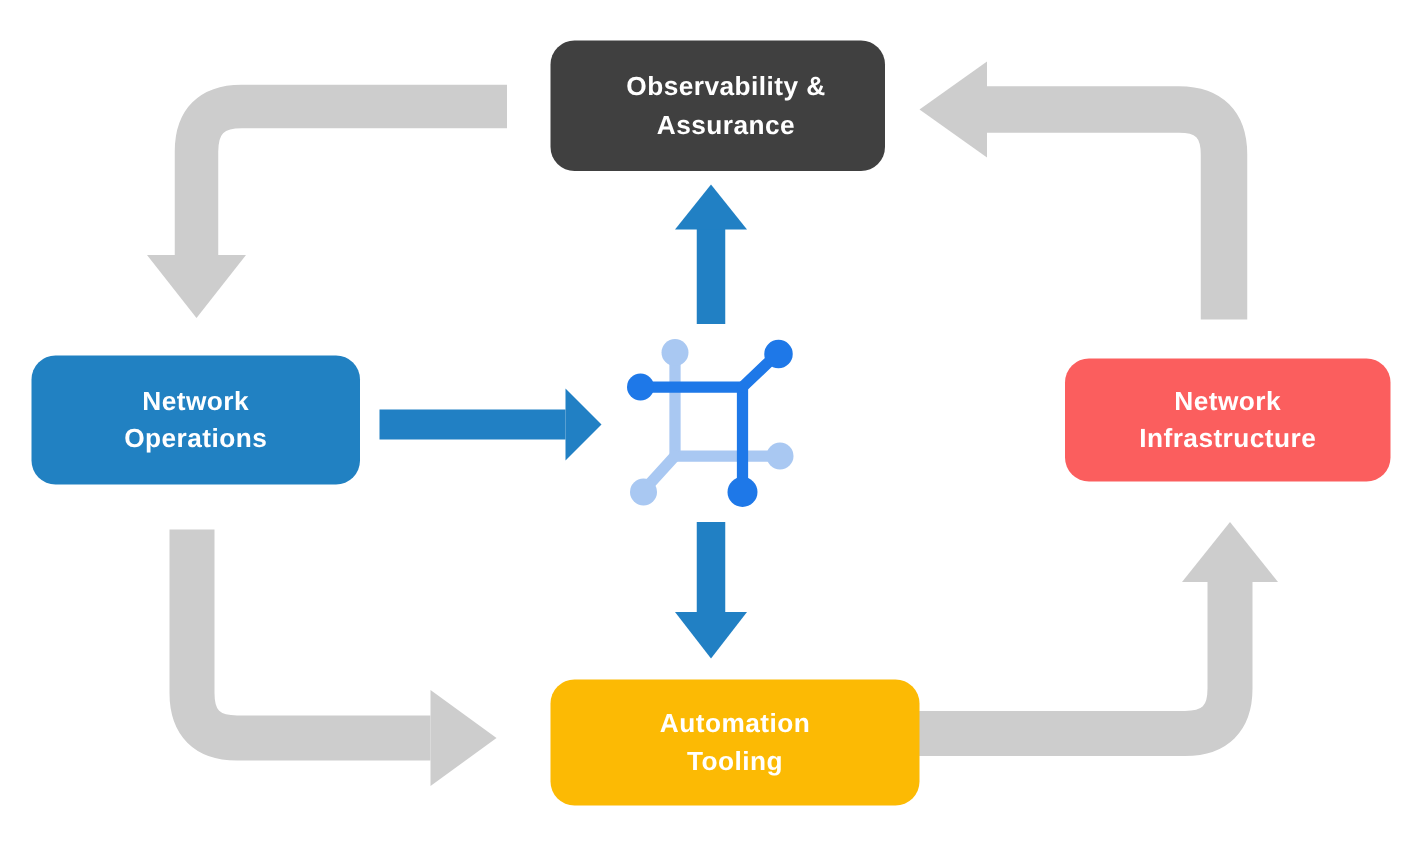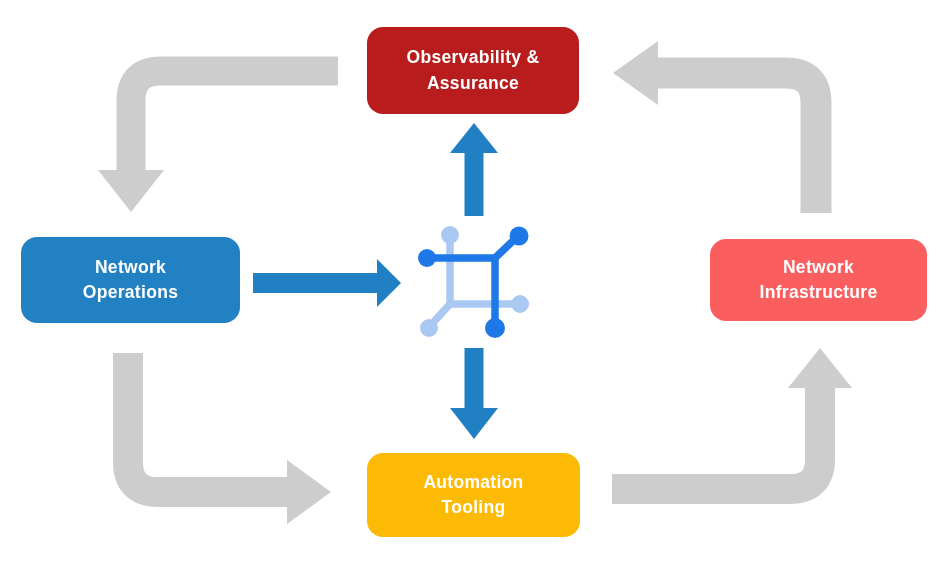--- a/index.html
+++ b/index.html
@@ -33,21 +33,21 @@
     color: #ffffff;
     font-size: 17.5px;
     font-weight: bold;
     line-height: 1.45;
     letter-spacing: 0.3px;
   }
   .node span { white-space: pre-line; }
   .node-observability { left: 367px; top: 27px;  width: 212px; height: 87px; }
   .node-operations    { left: 21px;  top: 237px; width: 219px; height: 86px; }
   .node-infrastructure{ left: 710px; top: 239px; width: 217px; height: 82px; }
-  .node-automation    { left: 367px; top: 453px; width: 213px; height: 84px; }
+  .node-automation    { left: 367px; top: 453px; width: 246px; height: 84px; }
 
   .gray-stroke { stroke: var(--arrow-gray, #cdcdcd); fill: none; }
   .gray-fill   { fill: var(--arrow-gray, #cdcdcd); }
   .blue-stroke { stroke: var(--arrow-blue, #2180c4); fill: none; }
   .blue-fill   { fill: var(--arrow-blue, #2180c4); }
   .icon-light-stroke { stroke: var(--icon-light-blue, #a9c8f2); fill: none; stroke-linecap: round; }
   .icon-light-fill   { fill: var(--icon-light-blue, #a9c8f2); }
   .icon-dark-stroke  { stroke: var(--icon-dark-blue, #1e78e8); fill: none; stroke-linecap: round; }
   .icon-dark-fill    { fill: var(--icon-dark-blue, #1e78e8); }
 </style>
@@ -97,21 +97,21 @@
       <circle class="icon-light-fill" cx="429" cy="328" r="9"></circle>
 
       <path class="icon-dark-stroke" stroke-width="7.5" d="M 427 258 H 495 V 327"></path>
       <path class="icon-dark-stroke" stroke-width="7.5" d="M 495 258 L 516 238"></path>
       <circle class="icon-dark-fill" cx="427" cy="258" r="9"></circle>
       <circle class="icon-dark-fill" cx="519" cy="236" r="9.5"></circle>
       <circle class="icon-dark-fill" cx="495" cy="328" r="10"></circle>
     </g>
   </svg>
 
-  <div class="node node-observability" style="background: #b91c1c;">
+  <div class="node node-observability" style="background: #404040; padding-left: 11px;">
     <span>Observability &amp;
 Assurance</span>
   </div>
   <div class="node node-operations" style="background: rgb(33, 129, 194);">
     <span>Network
 Operations</span>
   </div>
   <div class="node node-infrastructure" style="background: rgb(251, 94, 94);">
     <span>Network
 Infrastructure</span>

